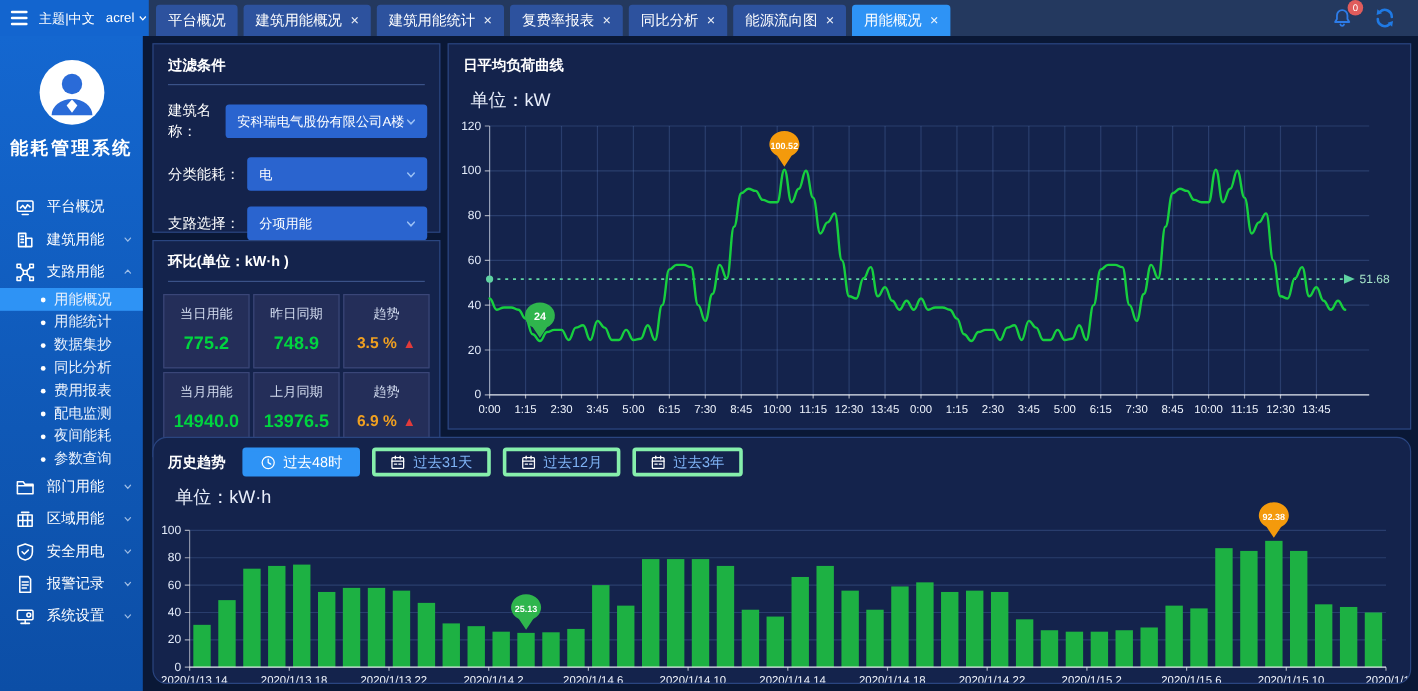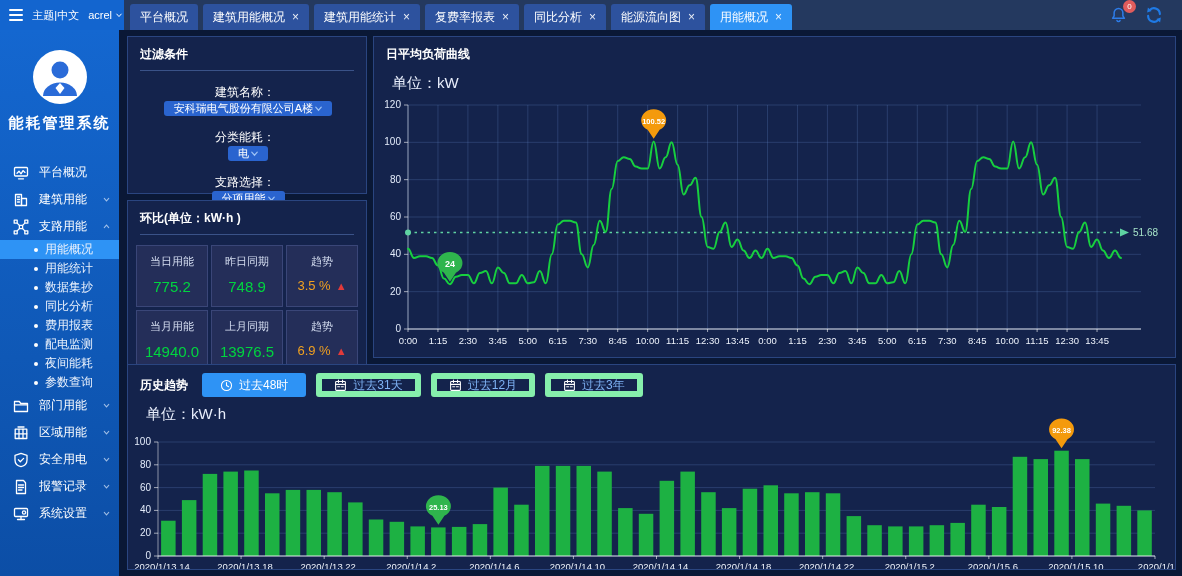--- a/index.html
+++ b/index.html
@@ -40,40 +40,40 @@
   .submenu-item .dot{width:4px;height:4px;border-radius:50%;background:#fff;}
   .submenu-item.active{background:var(--accent);}
   
   .main{flex:1;display:grid;grid-template-columns:240px 1fr;grid-template-rows:322px 1fr;gap:6px;padding:6px 6px 6px 8px;}
   .panel{background:var(--panel-bg);border:1px solid var(--panel-border);}
   .col-left{display:flex;flex-direction:column;gap:6px;}
   .filter-panel{height:158px;}
   .ratio-panel{flex:1;}
   .panel h3{font-size:12px;font-weight:bold;padding:9px 12px 7px;}
   .divider{height:1px;background:#3a5288;margin:0 12px;}
-  .field-row{display:flex;align-items:center;margin:13px 10px 0 12px;flex-direction:column;}
+  .field-row{display:flex;align-items:center;margin:13px 10px 0 12px;}
   .field-label{width:66px;font-size:12px;}
   .select{flex:1;height:28px;background:var(--select-blue);border-radius:3px;display:flex;align-items:center;justify-content:space-between;padding:0 8px 0 10px;cursor:pointer;}
   .select .sel-value{font-size:11px;white-space:nowrap;overflow:hidden;}
   .ratio-grid{display:grid;grid-template-columns:repeat(3,1fr);gap:3px;margin:10px 8px 8px;}
   .ratio-cell{background:var(--cell-bg);border:1px solid var(--cell-border);text-align:center;padding:8px 0 11px;}
   .ratio-cell .rc-label{font-size:11px;color:#d4ddf0;margin-bottom:9px;}
-  .rc-value{font-size:15px;font-weight:normal;}
+  .rc-value{font-size:15px;font-weight:bold;}
   .rc-value.green{color:var(--value-green);}
   .rc-value.trend{color:var(--trend-orange);font-size:13px;}
   .rc-arrow{color:var(--alert-red);font-size:11px;margin-left:5px;}
   .chart-panel{overflow:hidden;}
   .unit{font-size:15px;color:#e8eefb;margin:4px 0 2px 18px;}
   svg{display:block;overflow:visible;}
   
-  .history-panel{grid-column:1/3;overflow:hidden;}
+  .history-panel{grid-column:1/3;overflow:hidden;border-radius:12px;}
   .history-header{display:flex;align-items:center;gap:14px;padding:8px 12px 4px;}
   .history-title{font-size:12px;font-weight:bold;}
   .range-buttons{display:flex;gap:10px;}
-  .rbtn{height:24px;display:flex;align-items:center;gap:6px;padding:0 12px;border-radius:3px;border:6px solid #86efac;color:#7fb3f5;cursor:pointer;font-size:12px;background:transparent;}
+  .rbtn{height:24px;display:flex;align-items:center;gap:6px;padding:0 12px;border-radius:3px;border:3px solid #86efac;color:#7fb3f5;cursor:pointer;font-size:12px;background:transparent;}
   .rbtn.active{background:var(--accent);border-color:var(--accent);color:#fff;}
 </style>
 </head>
 <body>
 
 <header class="topbar">
   <div class="topbar-left">
     <div class="hamburger">
         <span></span>
         <span></span>

